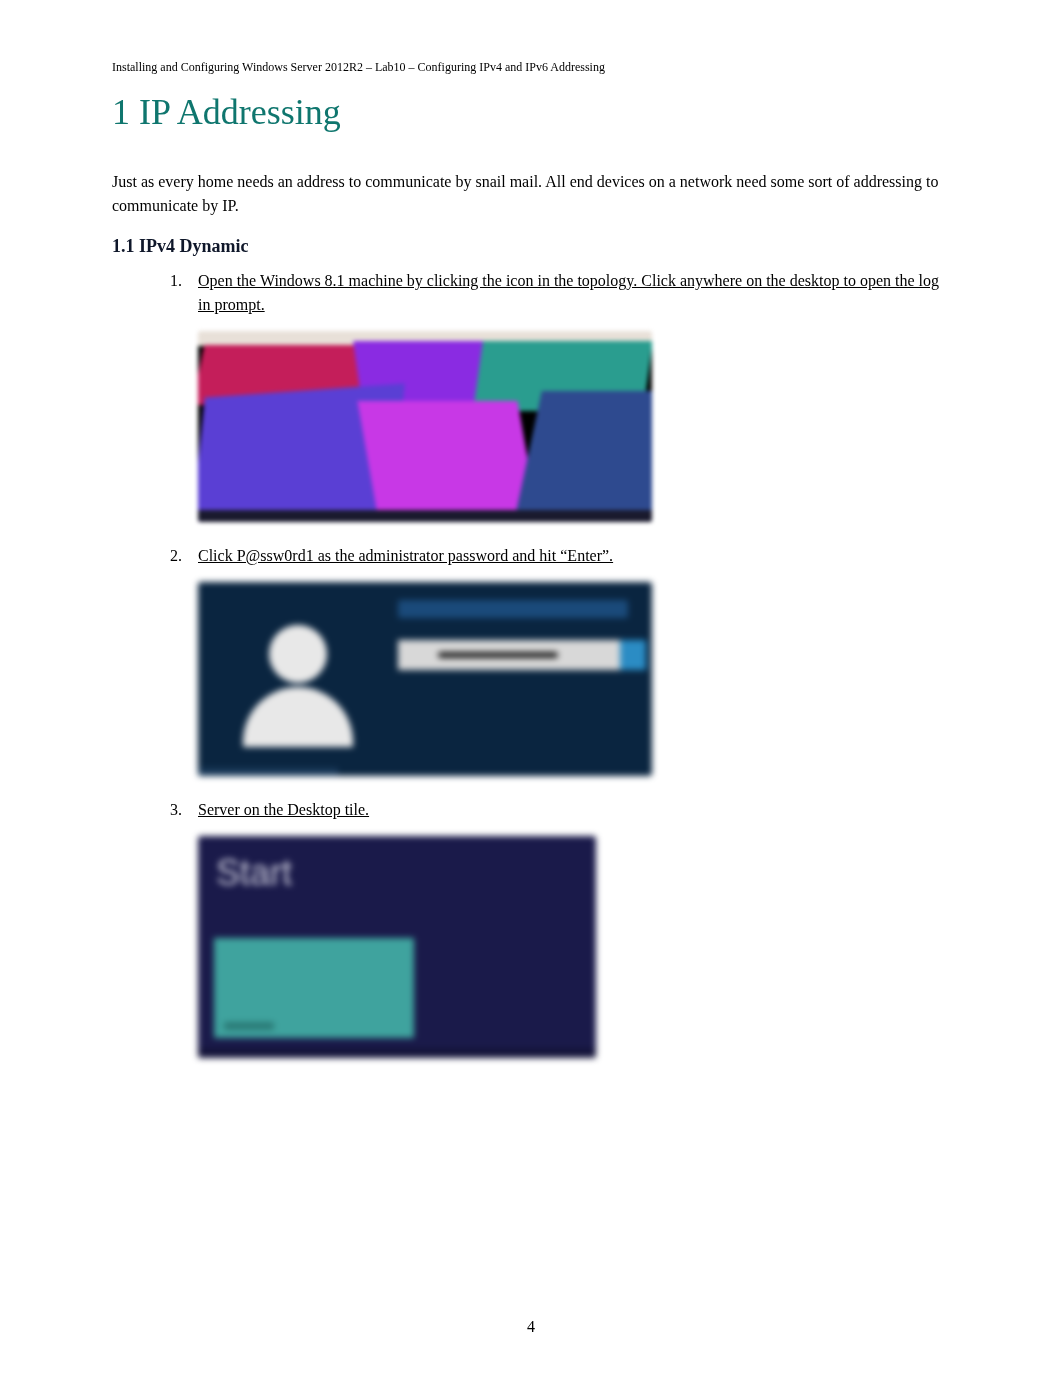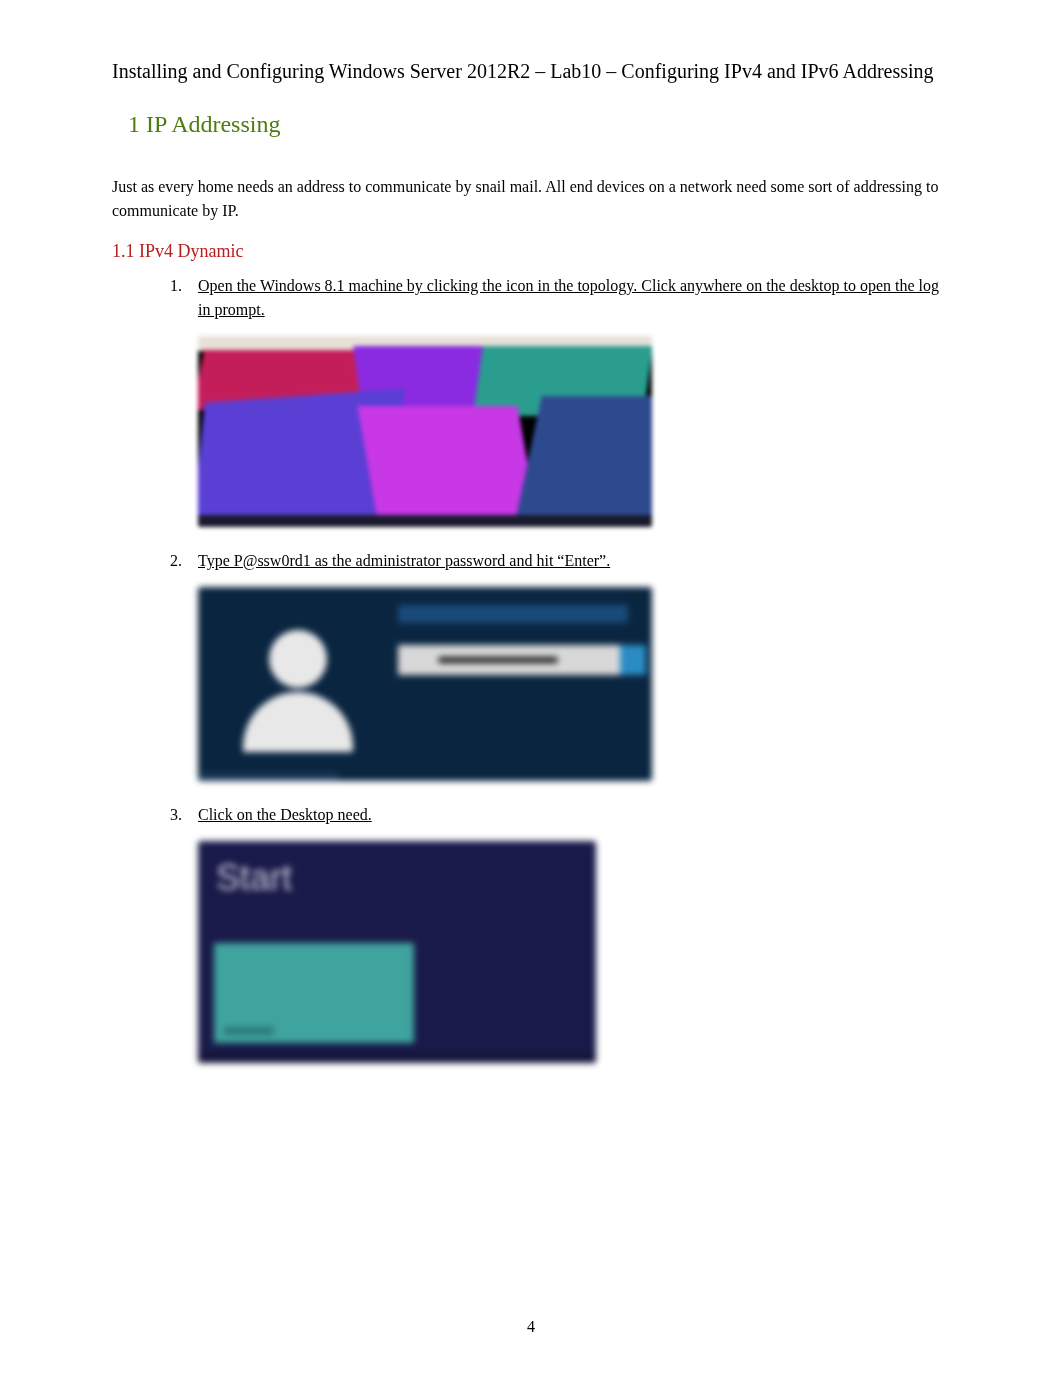--- a/index.html
+++ b/index.html
@@ -6,41 +6,40 @@
   body {
     width: 1062px;
     height: 1376px;
     background: #ffffff;
     font-family: Georgia, 'Times New Roman', serif;
     color: #000000;
     padding: 60px 112px 40px 112px;
     position: relative;
   }
   .header-text {
-    font-size: 20px;
-    margin-bottom: 28px;
+    font-size: 12px;
+    margin-bottom: 16px;
   }
   .h1 {
-    font-size: 24px;
-    color: #4d7c0f;
+    font-size: 36px;
+    color: #0f766e;
     margin-bottom: 16px;
     font-weight: normal;
-    margin-left: 16px;
   }
   .body-text {
     font-size: 16px;
     line-height: 1.5;
     margin-bottom: 18px;
     margin-top: 37px;
   }
   .h2 {
     font-size: 18px;
-    color: #b91c1c;
+    color: #0f172a;
     margin-bottom: 12px;
-    font-weight: normal;
+    font-weight: bold;
   }
   .list {
     padding-left: 58px;
   }
   .list-item {
     display: flex;
     margin-bottom: 14px;
     font-size: 16px;
     line-height: 1.5;
   }
@@ -238,21 +237,21 @@
       <div class="shape s3"></div>
       <div class="shape s4"></div>
       <div class="shape s5"></div>
       <div class="shape s6"></div>
       <div class="shape s7"></div>
     </div>
   </div>
 
   <div class="list-item">
     <div class="list-num">2.</div>
-    <div class="list-content">Type P@ssw0rd1 as the administrator password and hit “Enter”.</div>
+    <div class="list-content">Click P@ssw0rd1 as the administrator password and hit “Enter”.</div>
   </div>
 
   <div class="img-wrap">
     <div class="screenshot ss2">
       <div class="avatar-wrap">
         <div class="avatar">
           <div class="head"></div>
           <div class="body"></div>
         </div>
       </div>
@@ -260,21 +259,21 @@
       <div class="pwdbox">
         <div class="dots"></div>
         <div class="arrow"></div>
       </div>
       <div class="bottombar"></div>
     </div>
   </div>
 
   <div class="list-item">
     <div class="list-num">3.</div>
-    <div class="list-content">Click on the Desktop need.</div>
+    <div class="list-content">Server on the Desktop tile.</div>
   </div>
 
   <div class="img-wrap">
     <div class="screenshot ss3">
       <div class="start-text">Start</div>
       <div class="tile">
         <div class="tlabel"></div>
       </div>
       <div class="bottombar"></div>
     </div>

